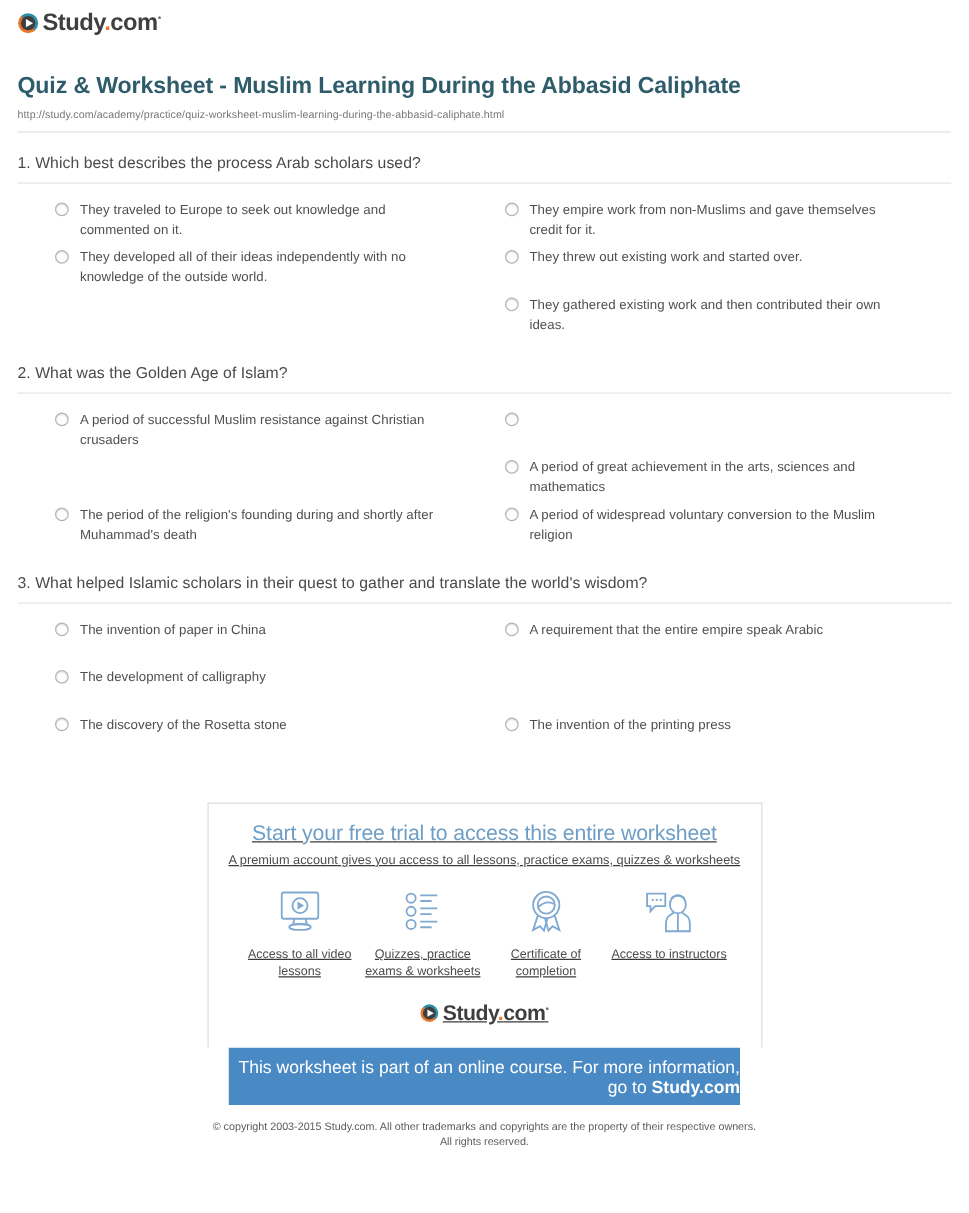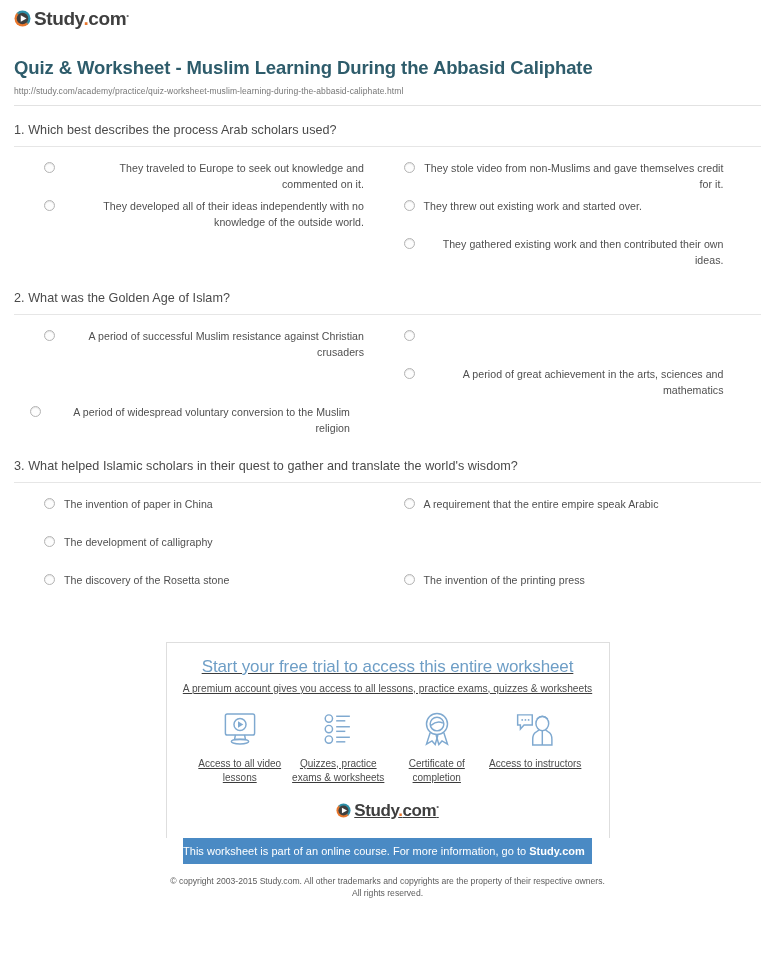--- a/index.html
+++ b/index.html
@@ -102,21 +102,20 @@
     display: flex;
     width: 100%;
   }
   .opt-cell {
     width: 50%;
     box-sizing: border-box;
     display: flex;
     align-items: flex-start;
     padding-right: 16px;
     min-height: 38px;
-    text-align: right;
   }
   .opt-cell.empty { min-height: 0; }
   .opt-cell.left  { padding-left: 30px; }
   .opt-cell.right { padding-left: 16px; }
 
   .radio {
     width: 9px;
     height: 9px;
     border-radius: 50%;
     border: 1px solid #b4b4b4;
@@ -192,22 +191,22 @@
     display: flex;
     justify-content: center;
   }
   .promo-logo .logo-text { font-size: 17px; }
   .promo-logo .logo-mark { width: 15px; height: 15px; }
 
   .promo-bar {
     width: 409px;
     background: #4a8ac4;
     color: #ffffff;
-    font-size: 11px;
-    text-align: left;
+    font-size: 14px;
+    text-align: right;
     padding: 7px 0;
     box-sizing: border-box;
     margin: 0 auto;
     letter-spacing: 0.02px;
   }
   .promo-bar b { font-weight: bold; }
 
   .copyright {
     margin-top: 11px;
     text-align: center;
@@ -255,21 +254,21 @@
       <div class="question-rule"></div>
       <div class="options">
 
         <div class="opt-row">
           <div class="opt-cell left">
             <span class="radio"></span>
             <span class="opt-label">They traveled to Europe to seek out knowledge and commented on it.</span>
           </div>
           <div class="opt-cell right">
             <span class="radio"></span>
-            <span class="opt-label">They stole video from non-Muslims and gave themselves credit for it.</span>
+            <span class="opt-label">They empire work from non-Muslims and gave themselves credit for it.</span>
           </div>
         </div>
 
         <div class="opt-row">
           <div class="opt-cell left">
             <span class="radio"></span>
             <span class="opt-label">They developed all of their ideas independently with no knowledge of the outside world.</span>
           </div>
           <div class="opt-cell right">
             <span class="radio"></span>
@@ -305,20 +304,24 @@
 
         <div class="opt-row">
           <div class="opt-cell left empty"></div>
           <div class="opt-cell right">
             <span class="radio"></span>
             <span class="opt-label">A period of great achievement in the arts, sciences and mathematics</span>
           </div>
         </div>
 
         <div class="opt-row">
+          <div class="opt-cell left">
+            <span class="radio"></span>
+            <span class="opt-label">The period of the religion's founding during and shortly after Muhammad's death</span>
+          </div>
           <div class="opt-cell right">
             <span class="radio"></span>
             <span class="opt-label">A period of widespread voluntary conversion to the Muslim religion</span>
           </div>
         </div>
 
       </div>
     </div>
 
     <div class="question-block">

